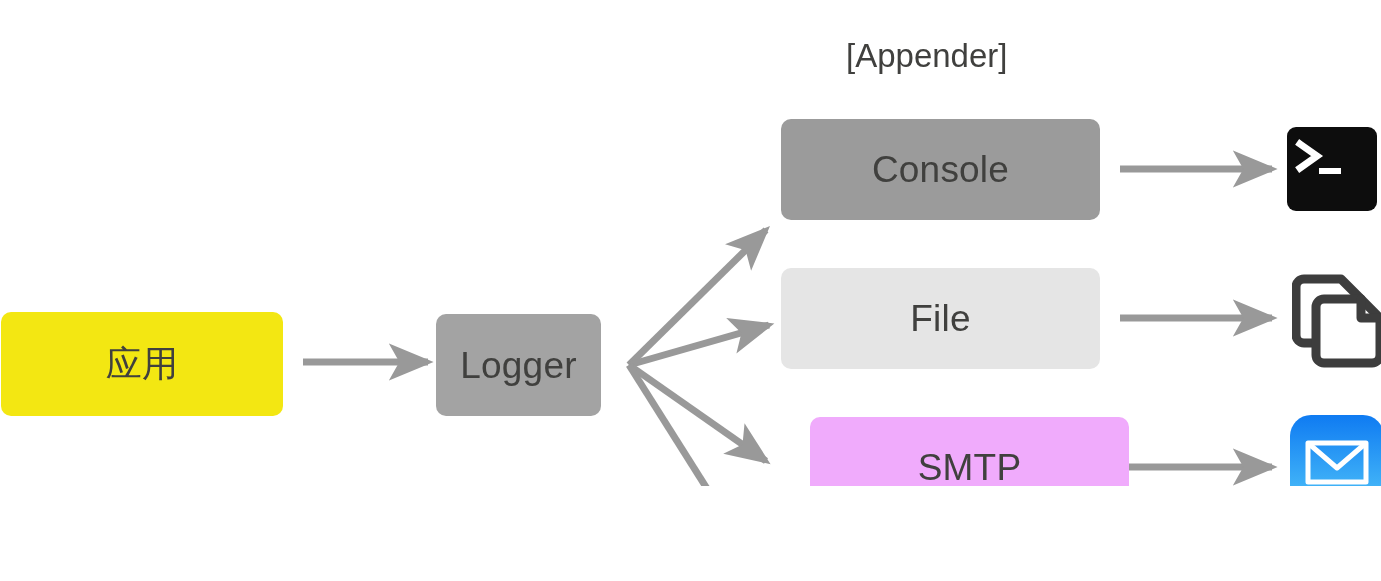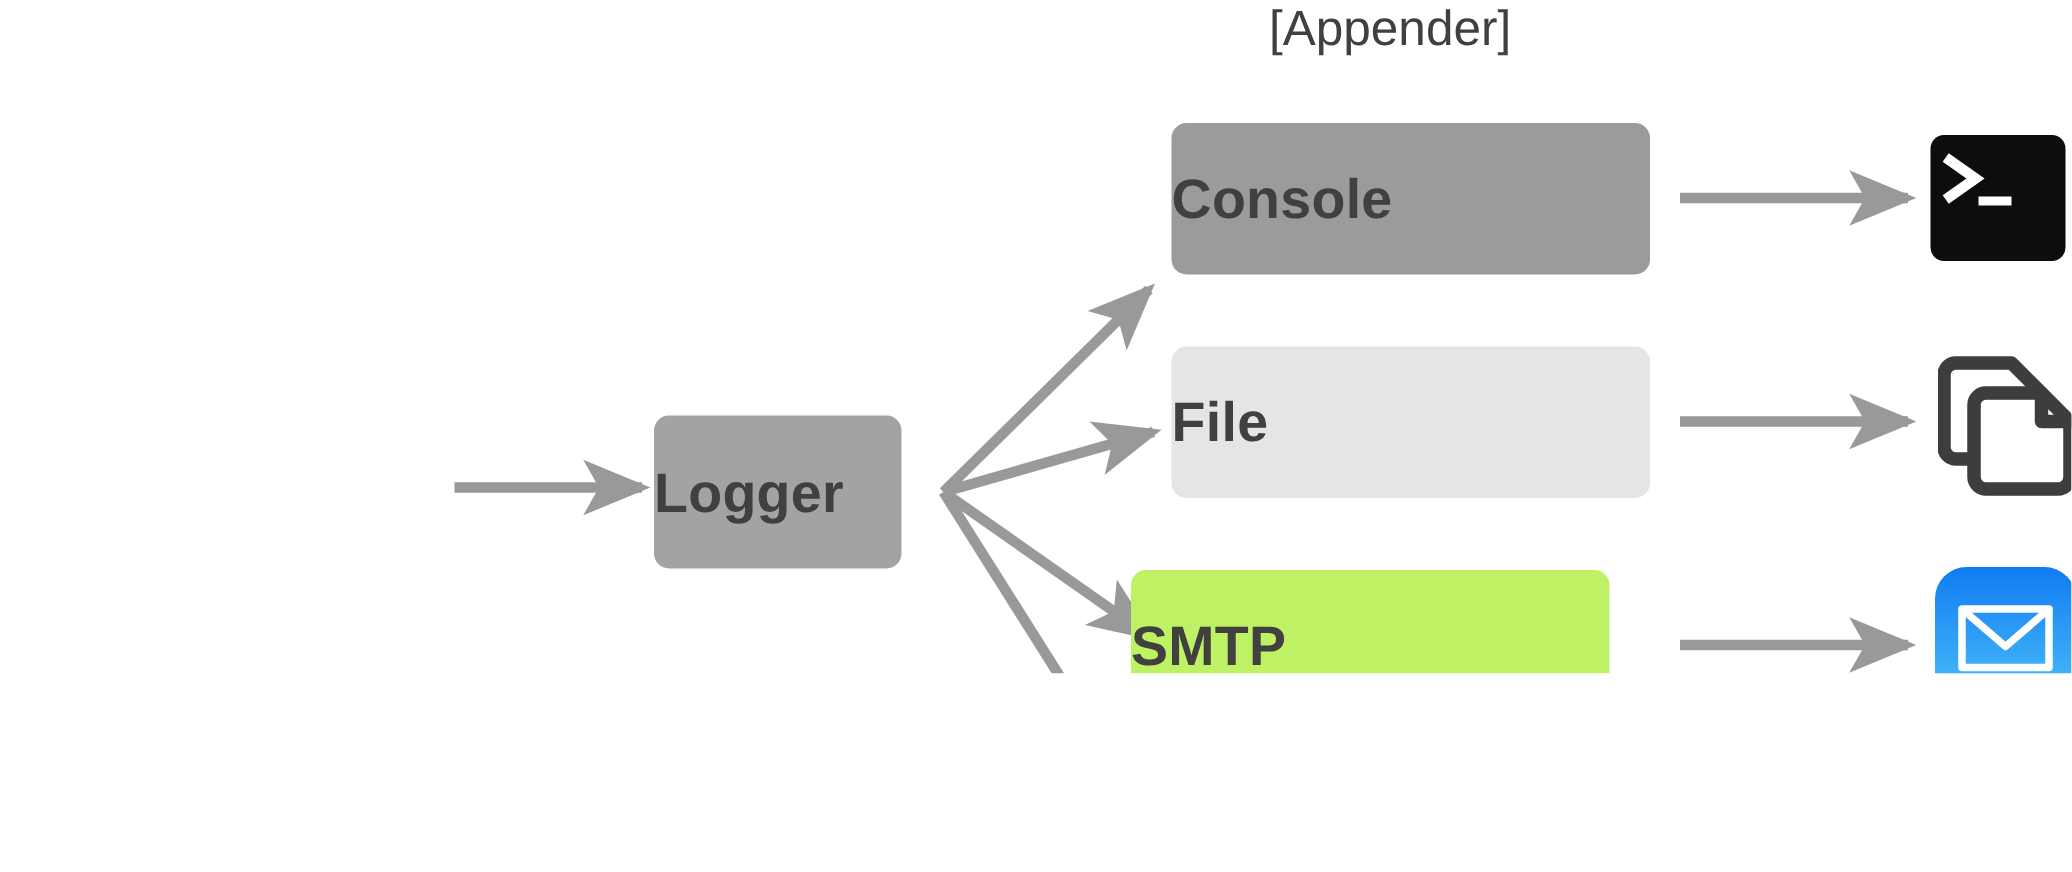--- a/index.html
+++ b/index.html
@@ -9,37 +9,38 @@
   }
   body {
     font-family: "Liberation Sans", "DejaVu Sans", sans-serif;
   }
   #canvas {
     position: relative;
     width: 1381px;
     height: 449px;
     background: #ffffff;
     overflow: hidden;
+    margin-top: 37px;
   }
   .svg-layer {
     position: absolute;
     left: 0;
     top: 0;
     width: 1381px;
     height: 581px;
   }
   .node {
     position: absolute;
     display: flex;
     align-items: center;
-    justify-content: flex-start;
+    justify-content: center;
     border-radius: 10px;
     color: #40403e;
     font-size: 37px;
-    font-weight: 700;
+    font-weight: 400;
     letter-spacing: 0.2px;
     line-height: 1;
     box-sizing: border-box;
   }
   .node.cjk {
     font-family: "DejaVu Sans", "Liberation Sans", sans-serif;
     font-size: 36px;
   }
   .group-label {
     position: absolute;
@@ -82,34 +83,37 @@
 
       <line x1="1120" y1="132" x2="1272" y2="132"></line>
       <line x1="1120" y1="281" x2="1272" y2="281"></line>
       <line x1="1120" y1="430" x2="1272" y2="430"></line>
       <line x1="1120" y1="572" x2="1272" y2="572"></line>
     </g>
   </svg>
 
   <div class="group-label" style="left:846px; top:2px;">[Appender]</div>
 
+  <div class="node cjk" style="left:1px; top:275px; width:282px; height:104px; background:#f3e712;">
+    <span>应用</span>
+  </div>
 
   <div class="node" style="left:436px; top:277px; width:165px; height:102px; background:#a3a3a3;">
     <span>Logger</span>
   </div>
 
   <div class="node" style="left:781px; top:82px; width:319px; height:101px; background:#9b9b9b;">
     <span>Console</span>
   </div>
 
   <div class="node" style="left:781px; top:231px; width:319px; height:101px; background:#e5e5e5;">
     <span>File</span>
   </div>
 
-  <div class="node" style="left:754px; top:380px; width:319px; height:101px; background:#bef264;">
+  <div class="node" style="left:810px; top:380px; width:319px; height:101px; background:#f0abfc;">
     <span>SMTP</span>
   </div>
 
   <div class="dots" style="left:915px; top:556px;">....</div>
 
   <div class="icon-box" style="left:1286px; top:89px;">
     <svg width="92" height="86" viewBox="0 0 92 86" xmlns="http://www.w3.org/2000/svg">
       <rect x="1" y="1" width="90" height="84" rx="9" ry="9" fill="#0d0d0d"></rect>
       <path d="M14 18 L31 30 L14 42" fill="none" stroke="#ffffff" stroke-width="7" stroke-linecap="square" stroke-linejoin="miter"></path>
       <rect x="33" y="42" width="22" height="6" fill="#ffffff"></rect>

